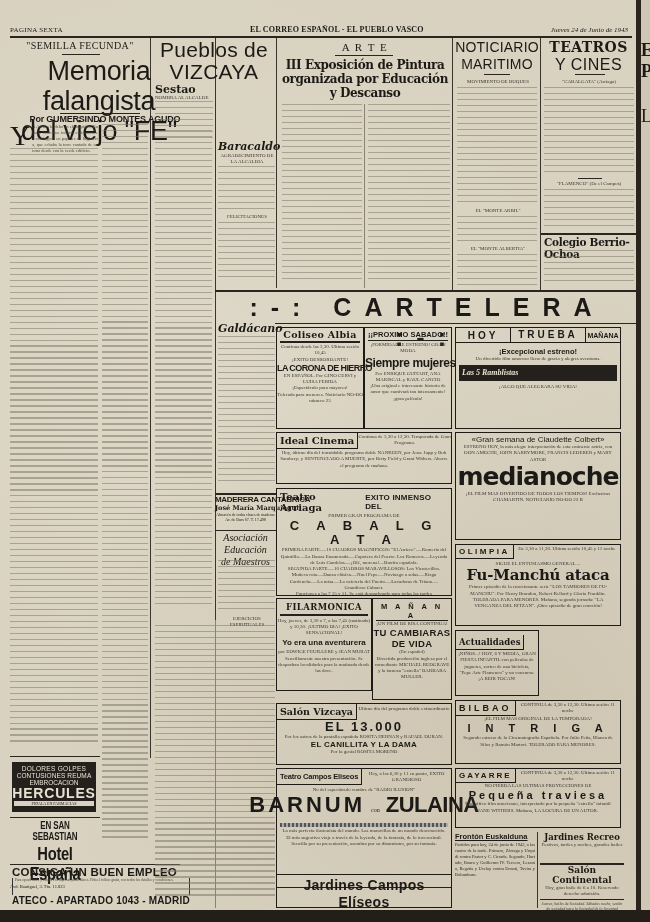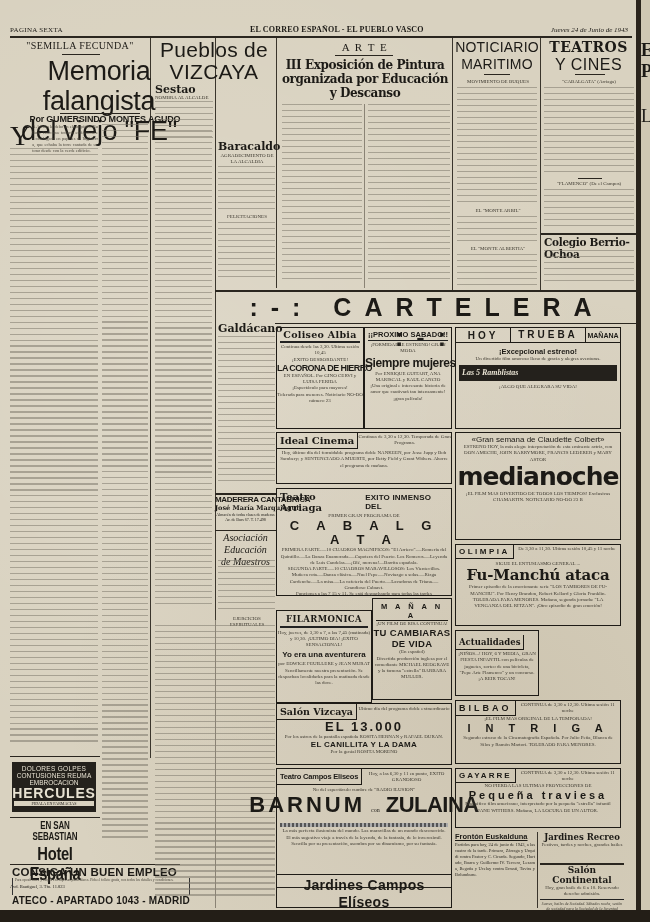--- a/index.html
+++ b/index.html
@@ -316,21 +316,21 @@
   <div class="abs tinyt" style="left:155px;top:95px;width:60px;text-align:left;">NOMBRA AL ALCALDE</div>
   <div class="lines" style="left:155px;top:101px;width:58px;height:40px;">
       <div></div>
       <div></div>
       <div></div>
       <div></div>
       <div></div>
       <div></div>
       <div></div>
     </div>
-  <div class="abs boldserif" style="left:218px;top:140px;font-size:11px;">Baracaldo</div>
+  <div class="abs boldserif" style="left:218px;top:140px;font-size:11px;font-style:italic;">Baracaldo</div>
   <div class="abs tinyt" style="left:218px;top:153px;width:58px;">AGRADECIMIENTO DE LA ALCALDIA</div>
   <div class="lines" style="left:218px;top:166px;width:57px;height:48px;">
       <div></div>
       <div></div>
       <div></div>
       <div></div>
       <div></div>
       <div></div>
       <div></div>
       <div></div>
@@ -423,21 +423,21 @@
       <div></div>
       <div></div>
       <div></div>
       <div></div>
       <div></div>
       <div></div>
       <div></div>
       <div></div>
       <div></div>
   </div>
-  <div class="abs boldserif" style="left:218px;top:322px;font-size:11px;">Galdácano</div>
+  <div class="abs boldserif" style="left:218px;top:322px;font-size:11px;font-style:italic;">Galdácano</div>
   <div class="lines" style="left:218px;top:336px;width:57px;height:155px;">
     <div></div>
       <div></div>
       <div></div>
       <div></div>
       <div></div>
       <div></div>
       <div></div>
       <div></div>
       <div></div>
@@ -766,21 +766,21 @@
   <div class="box" style="left:455px;top:544px;width:166px;height:82px;">
     <div style="display:flex;">
       <div style="font-family:'Liberation Sans',sans-serif;font-weight:bold;font-size:8px;letter-spacing:2.5px;padding:2px 3px;border-right:1.6px solid #1e1b16;border-bottom:1.6px solid #1e1b16;">OLIMPIA</div>
       <div class="tinyt" style="flex:1;padding-top:1px;">De 3,30 a 11,30. Ultima sesión 10,45 y 11 noche</div>
     </div>
     <div class="tinyt" style="margin-top:2px;">SIGUE EL ENTUSIASMO GENERAL ...</div>
     <div class="boldserif center" style="font-size:15px;line-height:17px;letter-spacing:-.2px;">Fu-Manchú ataca</div>
     <div class="tinyt" style="padding:0 3px;">Primer episodio de la emocionante serie "LOS TAMBORES DE FU-MANCHU". Por Henry Brandon, Robert Kellard y Gloria Franklin. TOLERADA PARA MENORES. Mañana, segunda jornada: "LA VENGANZA DEL RITZAN". ¡Otro episodio de gran emoción!</div>
   </div>
 
-  <div class="box" style="left:276px;top:598px;width:96px;height:93px;margin-top:12px;">
+  <div class="box" style="left:276px;top:598px;width:96px;height:93px;">
     <div class="boldserif center" style="font-size:8.5px;margin-top:3px;letter-spacing:.4px;">FILARMONICA</div>
     <div style="height:1.6px;background:#222;margin:2px 3px;"></div>
     <div class="tinyt">Hoy, jueves, de 3,30 a 7, a las 7,45 (matinada) y 10,30. ¡ULTIMO DIA! ¡EXITO SENSACIONAL!</div>
     <div class="cond center" style="font-size:8px;margin:2px 0;white-space:nowrap;">Yo era una aventurera</div>
     <div class="tinyt">por EDWIGE FEUILLERE y JEAN MURAT</div>
     <div class="tinyt">Sencillamente nuestra presentación. Se despachan localidades para la matinada desde las doce.</div>
   </div>
 
   <div class="box" style="left:372px;top:598px;width:80px;height:102px;">
     <div style="font-family:'Liberation Sans',sans-serif;font-weight:bold;font-size:7.5px;letter-spacing:3px;text-align:center;margin-top:3px;border-bottom:1.6px solid #1e1b16;margin-left:3px;margin-right:3px;">M A Ñ A N A</div>

